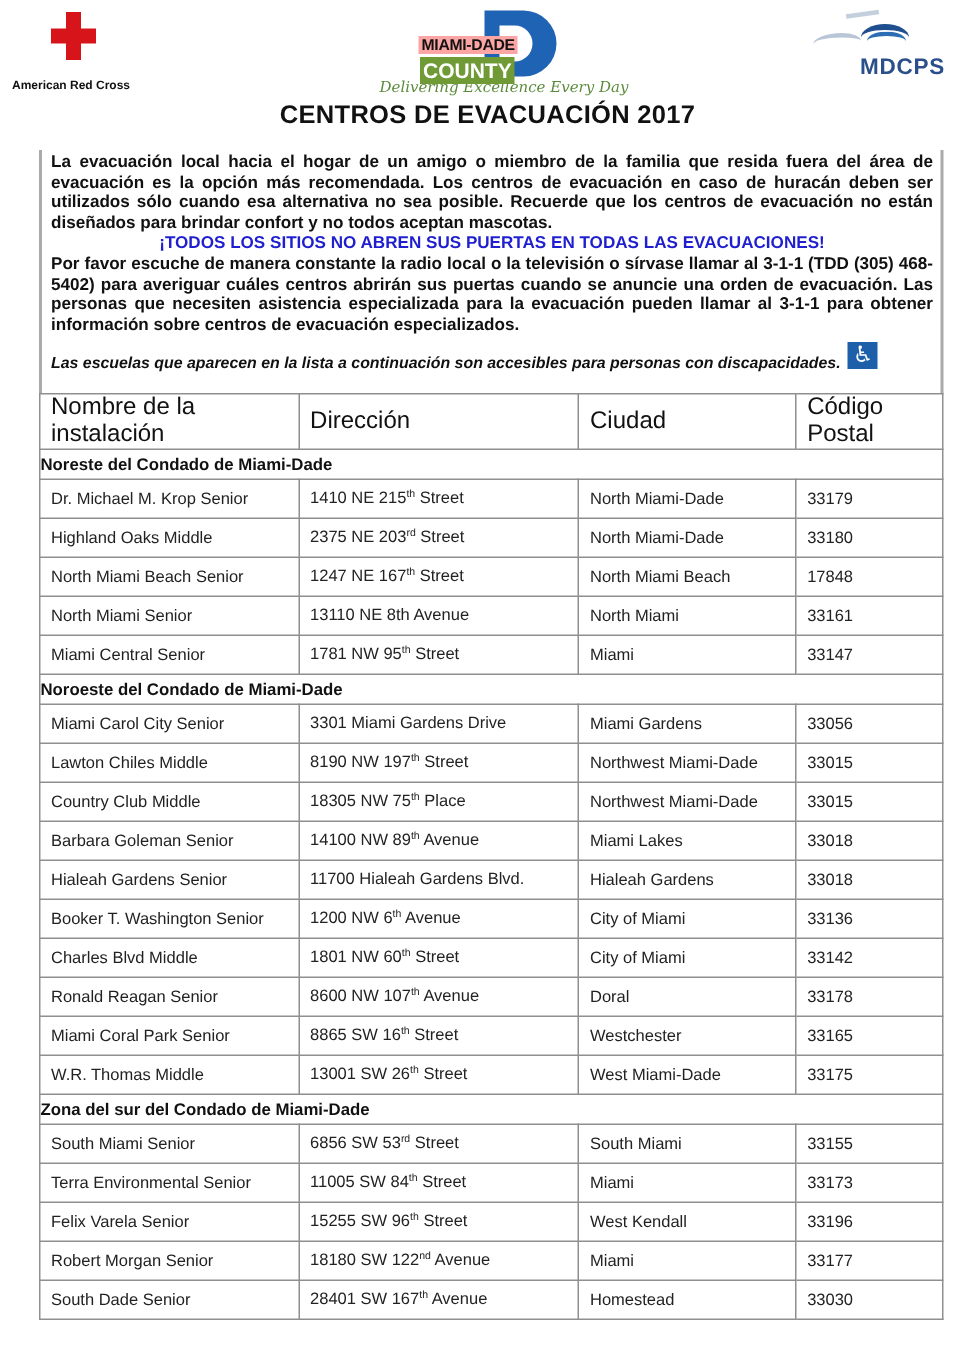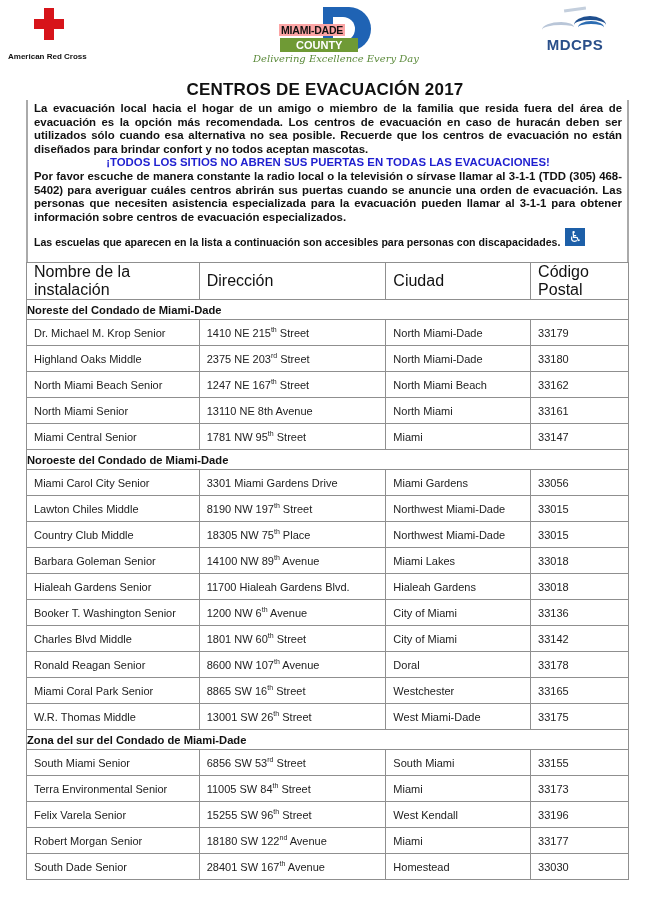--- a/index.html
+++ b/index.html
@@ -10,39 +10,39 @@
   .arc { position: absolute; left: 8px; top: 8px; width: 92px; text-align: center; }
   .arc .cross { position: relative; width: 30px; height: 32px; margin: 0 auto 0 26px; }
   .arc .cross .v { position: absolute; left: 10px; top: 0; width: 10px; height: 32px; background: #d7141a; }
   .arc .cross .h { position: absolute; left: 0; top: 11px; width: 30px; height: 10px; background: #d7141a; }
   .arc .label { font-size: 8px; font-weight: bold; margin-top: 12px; text-align: left; color: #111; white-space: nowrap; }
 
   .mdc { position: absolute; left: 253px; top: 5px; width: 170px; height: 64px; }
   .mdc .dshape { position: absolute; left: 70px; top: 2px; width: 48px; height: 44px; background: #1f63b4; border-radius: 0 24px 24px 0; }
   .mdc .dshape::after { content: ""; position: absolute; left: 10px; top: 10px; width: 22px; height: 24px; background: #fff; border-radius: 0 12px 12px 0; }
   .mdc .mw { position: absolute; left: 26px; top: 19px; font-size: 10.5px; font-weight: bold; color: #111; background: #fca5a5; padding: 0 2px; letter-spacing: -0.2px; z-index: 2; }
-  .mdc .cty { position: absolute; left: 27px; top: 33px; font-size: 11px; font-weight: bold; color: #fff; background: #6f9a35; padding: 1px 16px; z-index: 2; }
+  .mdc .cty { position: absolute; left: 27px; top: 33px; font-size: 14px; font-weight: bold; color: #fff; background: #6f9a35; padding: 1px 2px; z-index: 2; }
   .mdc .tag { position: absolute; left: 0px; top: 48px; font-family: "DejaVu Serif", serif; font-style: italic; font-size: 10px; color: #5b8a3a; white-space: nowrap; }
 
-  .mdcps { position: absolute; left: 520px; top: 8px; width: 110px; height: 56px; text-align: center; }
+  .mdcps { position: absolute; left: 520px; top: 8px; width: 110px; height: 56px; text-align: right; }
   .mdcps .book { position: relative; width: 70px; height: 26px; margin: 0 auto; }
   .mdcps .book .l { position: absolute; left: 2px; top: 14px; width: 32px; height: 10px; border-top: 3px solid #b9c6d8; border-radius: 60% 40% 0 0; }
   .mdcps .book .r { position: absolute; left: 34px; top: 8px; width: 32px; height: 14px; border-top: 4px solid #1f4f8f; border-radius: 60% 60% 0 0; }
   .mdcps .book .r2 { position: absolute; left: 38px; top: 13px; width: 26px; height: 10px; border-top: 3px solid #2c6db3; border-radius: 60% 60% 0 0; }
   .mdcps .book .torch { position: absolute; left: 24px; top: 0px; width: 22px; height: 3px; background: #c4cfdd; transform: rotate(-8deg); }
   .mdcps .txt { font-size: 15px; font-weight: bold; color: #2a4f8a; letter-spacing: 0.5px; margin-top: 2px; }
 
   
-  .title { position: absolute; left: 0; width: 650px; top: 80px; text-align: center; font-size: 17px; font-weight: bold; letter-spacing: 0.2px; }
+  .title { position: absolute; left: 0; width: 650px; top: 67px; text-align: center; font-size: 17px; font-weight: bold; letter-spacing: 0.2px; }
 
   
   .intro { position: absolute; left: 26px; top: 100px; width: 603px; height: 162px; border-left: 2px solid #aaa; border-right: 2px solid #aaa; box-sizing: border-box; padding: 2px 5px 0 6px; font-size: 11.4px; font-weight: bold; line-height: 13.6px; }
   .intro p { margin: 0; text-align: justify; }
   .intro .warn { color: #1f1fd0; text-align: center; }
-  .intro .access { margin-top: 9px; font-size: 10.6px; display: flex; align-items: center; }
+  .intro .access { margin-top: 9px; font-size: 10.6px; display: flex; align-items: center; font-style: italic; }
   .wc { display: inline-block; width: 20px; height: 18px; background: #1d5fa8; margin-left: 5px; position: relative; top: -5px; color: #fff; font-size: 15px; line-height: 18px; text-align: center; font-weight: bold; }
 
   
   table { position: absolute; left: 26px; top: 262px; width: 603px; border-collapse: collapse; font-size: 11px; }
   td, th { border: 1.5px solid #8f8f8f; padding: 0 0 0 7px; text-align: left; vertical-align: middle; }
   th { height: 33px; font-weight: normal; font-size: 16px; }
   tr.section td { height: 19px; font-weight: bold; font-size: 11.2px; padding: 0; }
   tr.row td { height: 25px; color: #222; }
   col.c1 { width: 173px; } col.c2 { width: 187px; } col.c3 { width: 145px; } col.c4 { width: 98px; }
   sup { font-size: 7px; }
@@ -115,21 +115,21 @@
       <tr class="row">
         <td>Highland Oaks Middle</td>
         <td><span>2375 NE 203</span><sup>rd</sup><span style="white-space: pre;"> Street</span></td>
         <td>North Miami-Dade</td>
         <td>33180</td>
       </tr>
       <tr class="row">
         <td>North Miami Beach Senior</td>
         <td><span>1247 NE 167</span><sup>th</sup><span style="white-space: pre;"> Street</span></td>
         <td>North Miami Beach</td>
-        <td>33162</td>
+        <td>17848</td>
       </tr>
       <tr class="row">
         <td>North Miami Senior</td>
         <td><span>13110 NE 8th Avenue</span><sup></sup><span style="white-space: pre;"></span></td>
         <td>North Miami</td>
         <td>33161</td>
       </tr>
       <tr class="row">
         <td>Miami Central Senior</td>
         <td><span>1781 NW 95</span><sup>th</sup><span style="white-space: pre;"> Street</span></td>

